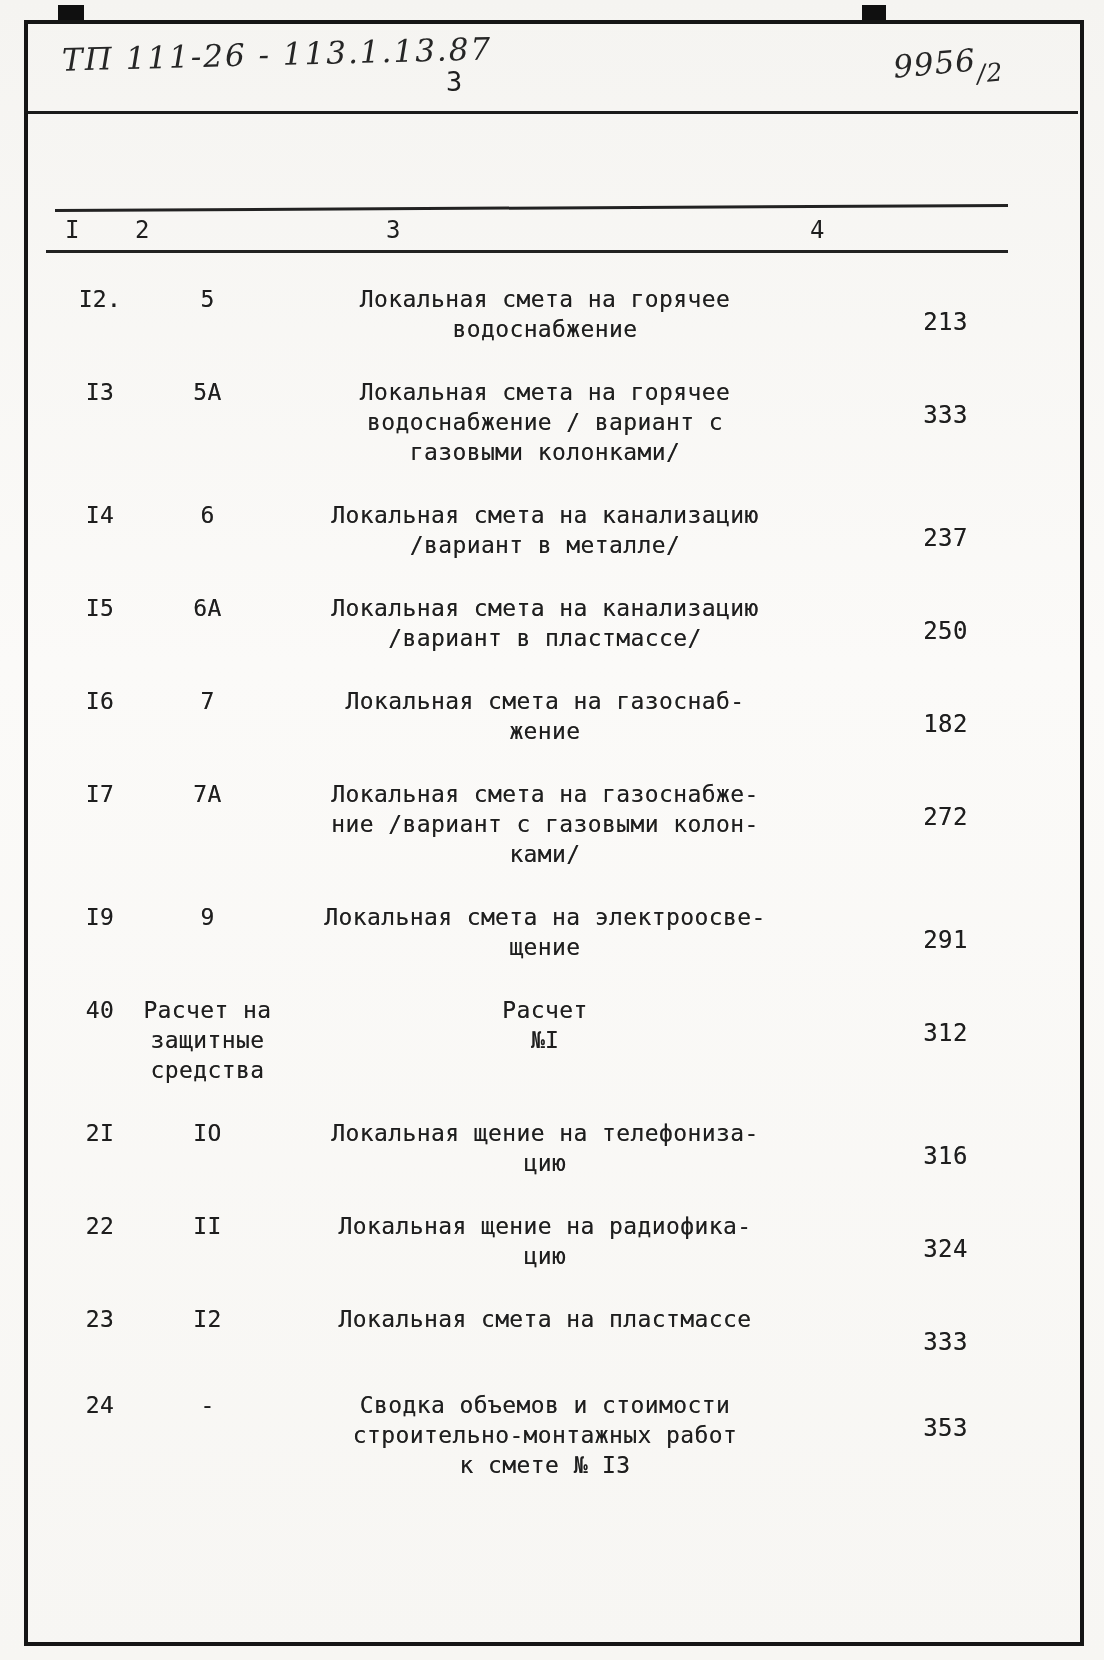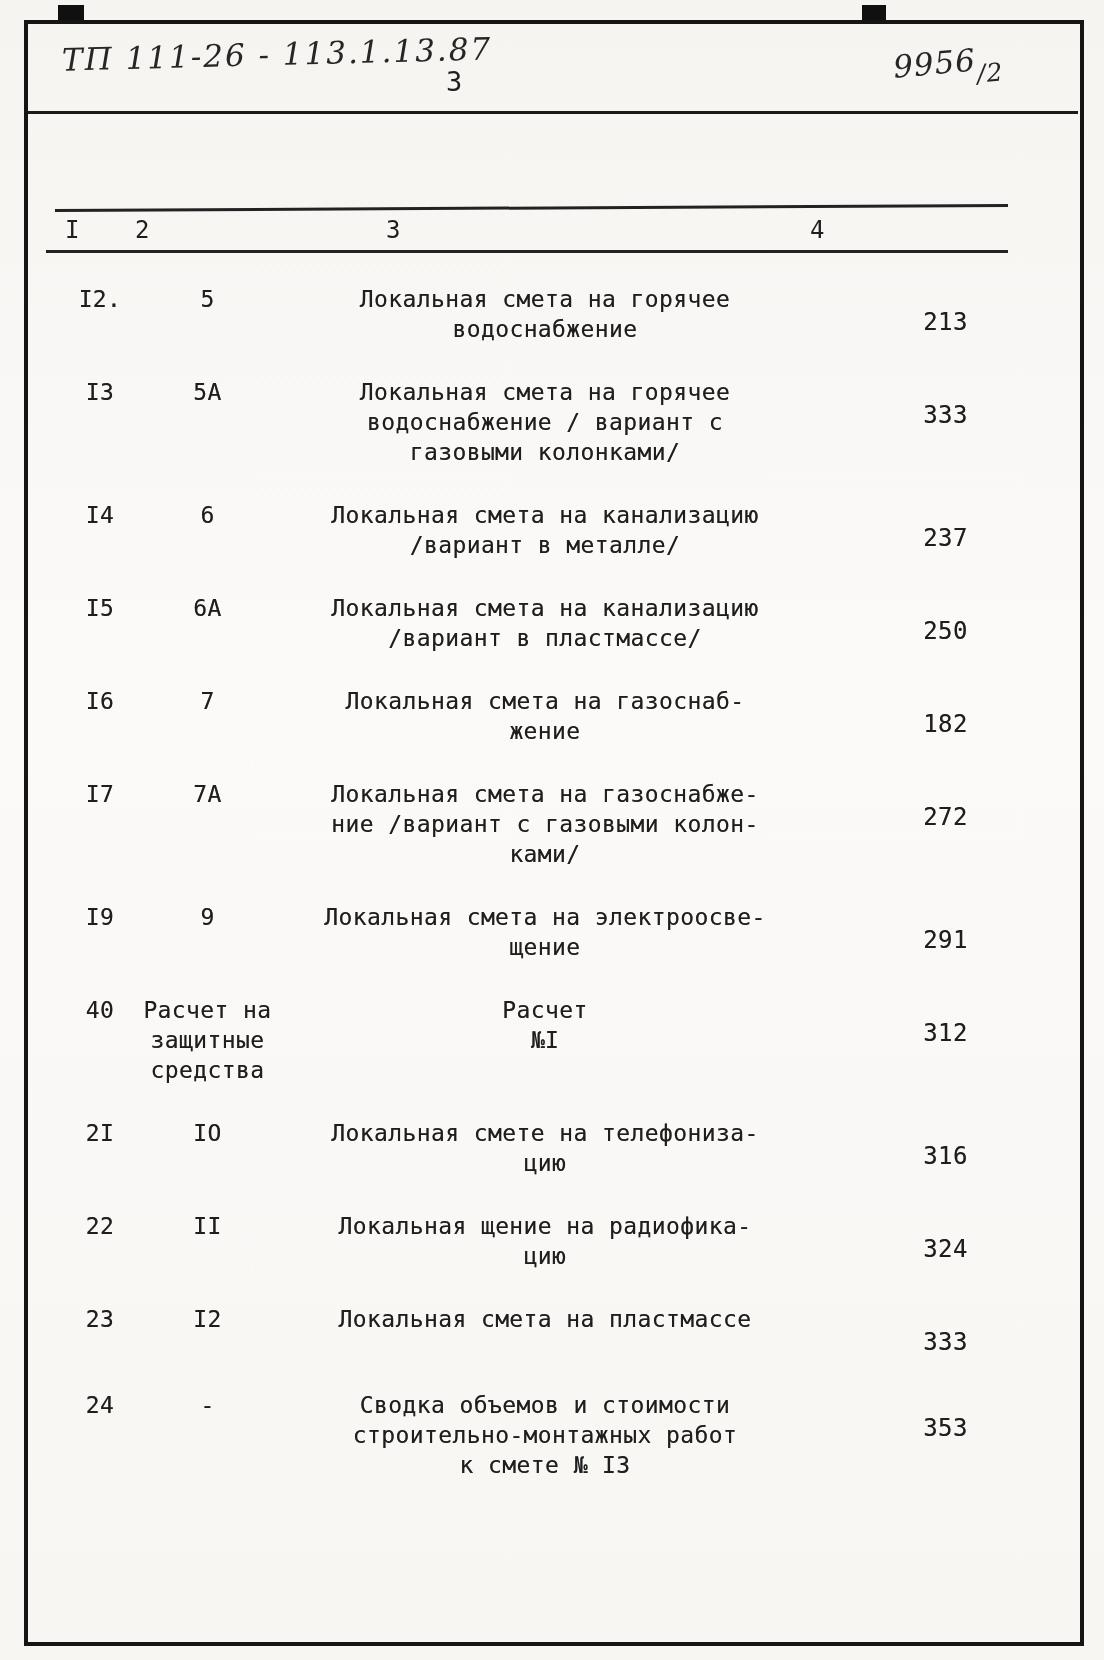--- a/index.html
+++ b/index.html
@@ -208,21 +208,21 @@
       <div class="cell num">40</div>
       <div class="cell desc">Расчет на защитные средства</div>
       <div class="cell code">Расчет
 №I</div>
       <div class="cell pg">312</div>
     </div>
 
     <div class="row">
       <div class="cell num">2I</div>
       <div class="cell code">IO</div>
-      <div class="cell desc">Локальная смете на телефониза-
+      <div class="cell desc">Локальная щение на телефониза-
 цию</div>
       <div class="cell pg">316</div>
     </div>
 
     <div class="row">
       <div class="cell num">22</div>
       <div class="cell code">II</div>
       <div class="cell desc">Локальная щение на радиофика-
 цию</div>
       <div class="cell pg">324</div>

